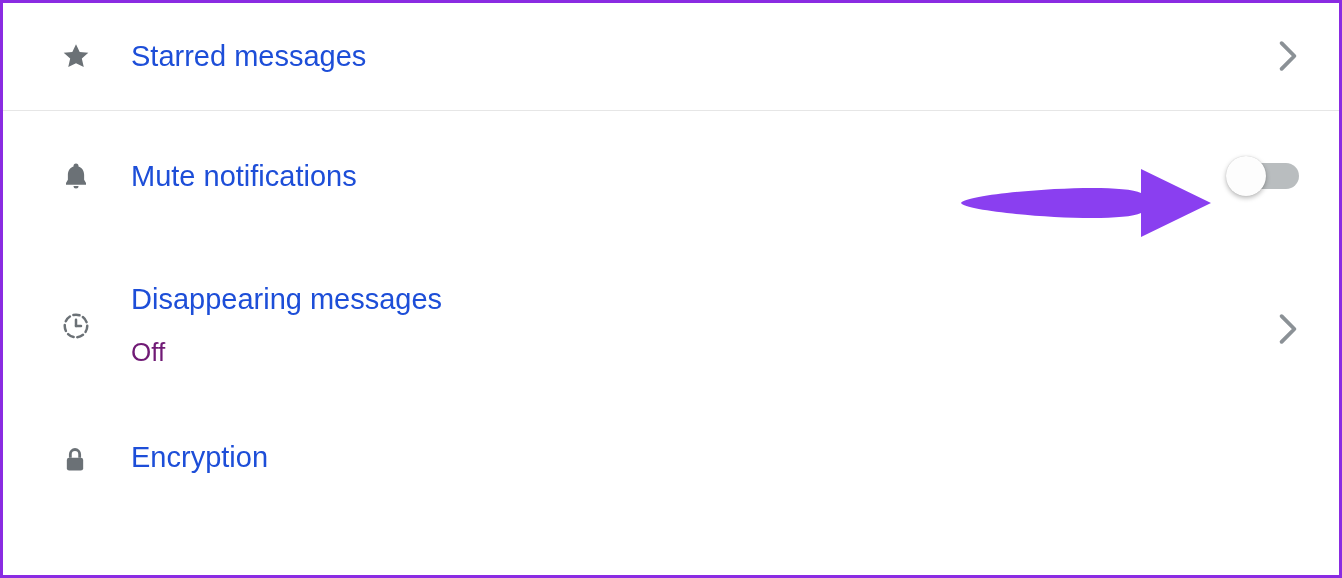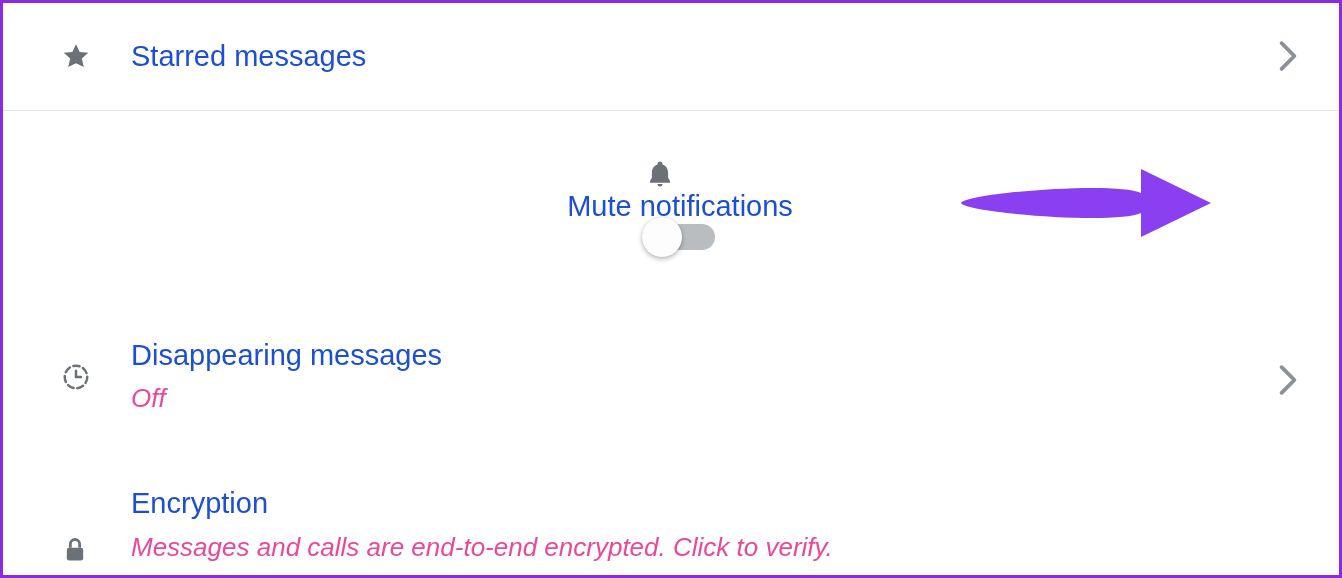--- a/index.html
+++ b/index.html
@@ -12,21 +12,21 @@
   }
   .panel { width: 100%; }
   .row {
     display: flex;
     align-items: center;
     padding: 28px 40px 28px 58px;
     position: relative;
     cursor: pointer;
   }
   .row.starred { padding-top: 36px; padding-bottom: 36px; }
-  .row.mute   { padding-top: 48px; padding-bottom: 48px; flex-direction: column; }
+  .row.mute   { padding-top: 48px; padding-bottom: 48px; }
   .row.disappearing { padding-top: 40px; padding-bottom: 40px; align-items: center; }
   .row.encryption   { padding-top: 30px; padding-bottom: 20px; align-items: flex-end; }
   .divider {
     height: 1px;
     background: #e6e6e6;
     width: 100%;
   }
   .icon-col {
     width: 70px;
     display: flex;
@@ -36,24 +36,23 @@
   .icon-col svg { display: block; }
   .text-col { flex: 1; }
   .label {
     font-size: 29px;
     color: #1d4ed8;
     font-weight: 400;
     line-height: 1.2;
   }
   .sub {
     font-size: 26px;
-    color: #ec4899;
-    margin-top: 10px;
+    color: #701a75;
+    margin-top: 20px;
     line-height: 1.3;
-    font-style: italic;
   }
   .right-col {
     display: flex;
     align-items: center;
     color: #8b9196;
     padding-right: 0;
   }
   .chevron { color:#8b9196; }
   .toggle {
     width: 70px; height: 26px;
@@ -139,21 +138,20 @@
 
   <div class="row encryption">
     <div class="icon-col">
       <svg width="28" height="30" viewBox="0 0 24 24" fill="#6b7176">
         <rect x="5" y="10" width="14" height="11" rx="2"></rect>
         <path d="M8 10V7a4 4 0 0 1 8 0v3" fill="none" stroke="#6b7176" stroke-width="2.4"></path>
       </svg>
     </div>
     <div class="text-col">
       <div class="label">Encryption</div>
-      <div class="sub">Messages and calls are end-to-end encrypted. Click to verify.</div>
     </div>
   </div>
 
 </div>
 
 <svg class="arrow" viewBox="0 0 260 80">
   <defs>
     <linearGradient id="g" x1="0" x2="1" y1="0" y2="0">
       <stop offset="0" stop-color="#8a3ff0"></stop>
       <stop offset="1" stop-color="#8a3ff0"></stop>

